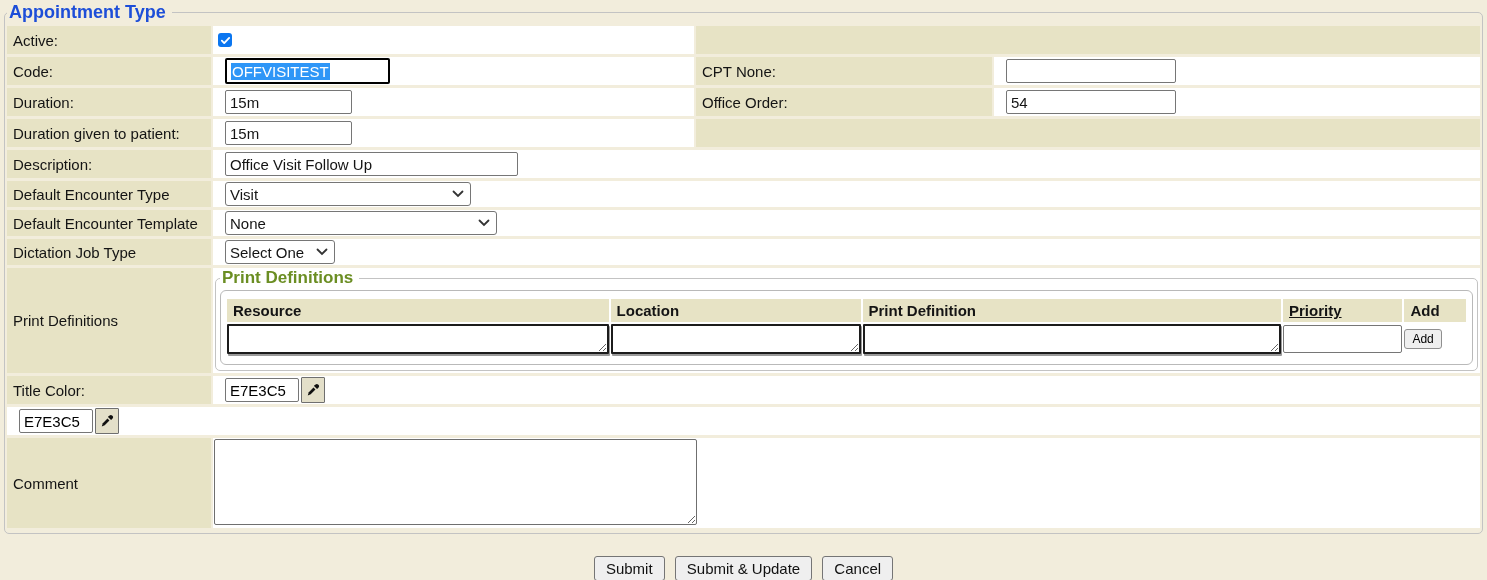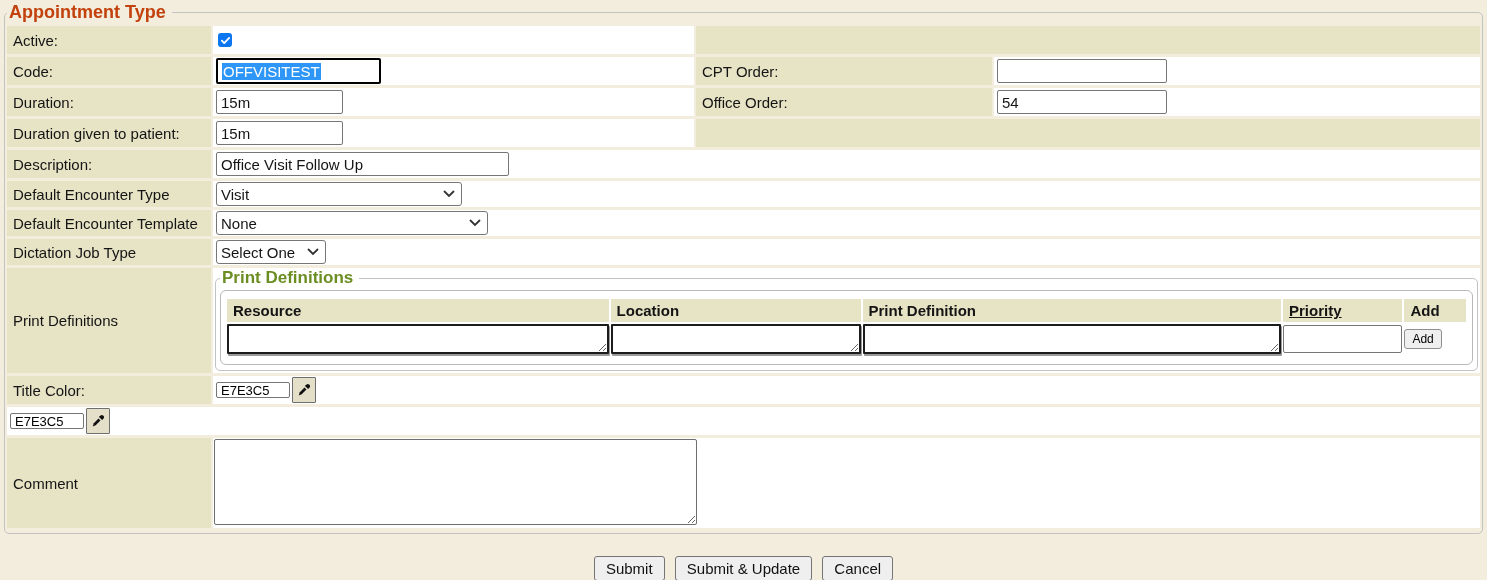--- a/index.html
+++ b/index.html
@@ -10,21 +10,21 @@
     font-size: 15px; color: #141414;
     overflow: hidden;
   }
   fieldset.main {
     margin: 2px 4px 0 4px;
     border: 1px solid #c3c3c3;
     border-radius: 5px;
     padding: 3px 2px 5px 2px;
   }
   fieldset.main > legend {
-    font-size: 18px; font-weight: bold; color: #c2410c;
+    font-size: 18px; font-weight: bold; color: #1d4ed8;
     padding: 0 6px 0 2px; margin-left: 0;
   }
   .form-table { display: flex; flex-direction: column; gap: 3px; }
   .row { display: flex; gap: 2px; }
   .cell { padding: 3px 6px; }
   .label-cell {
     width: 204px; flex: 0 0 204px;
     background: #E7E3C5;
     display: flex; align-items: center;
   }
@@ -102,43 +102,43 @@
     border: 1px solid #767676; border-radius: 2px;
     font-family: "Liberation Sans", sans-serif; font-size: 15px; padding: 1px 4px;
   }
   button.small {
     font-family: "Liberation Sans", sans-serif; font-size: 12px;
     background: #efefef; border: 1px solid #8f8f8f; border-radius: 3px;
     padding: 2px 7px; margin-top: 5px; cursor: pointer;
   }
   
   input.colorval {
-    width: 74px; height: 16px;
+    width: 74px; height: 24px;
     border: 1px solid #767676; border-radius: 2px;
-    font-family: "Liberation Sans", sans-serif; font-size: 13px; padding: 1px 4px;
+    font-family: "Liberation Sans", sans-serif; font-size: 15px; padding: 1px 4px;
   }
   button.dropper {
     width: 24px; height: 26px; margin-left: 2px;
     background: #E3DFC9; border: 1px solid #6f6f6f; border-radius: 1px;
     display: inline-flex; align-items: center; justify-content: center;
     cursor: pointer; padding: 0;
   }
   textarea.comment {
     width: 483px; height: 86px; margin: 1px 0 1px 1px;
     border: 1px solid #6f6f6f; border-radius: 2px;
     font-family: "Liberation Sans", sans-serif; font-size: 15px; padding: 2px 4px;
     resize: both;
   }
   .button-bar { text-align: center; margin-top: 22px; }
   button.std {
     font-family: "Liberation Sans", sans-serif; font-size: 15px;
     background: #efefef; border: 1px solid #757575; border-radius: 3px;
     padding: 3px 11px; margin: 0 3px; color: #111; cursor: pointer;
   }
-  .ml3 { margin-left: 3px; }
+  .ml3 { margin-left: 12px; }
 </style>
 </head>
 <body>
 
 <fieldset class="main">
   <legend>Appointment Type</legend>
 
   <div class="form-table">
 
     <div class="row r28">
@@ -153,21 +153,21 @@
       <div class="fill-beige"></div>
     </div>
 
     <div class="row r28">
       <div class="cell label-cell">Code:</div>
       <div class="input-cell w-half">
         <div class="fake-input focused ml3" style="width:165px">
           <span class="sel">OFFVISITEST</span>
         </div>
       </div>
-      <div class="cell label-cell right">CPT Order:</div>
+      <div class="cell label-cell right">CPT None:</div>
       <div class="input-cell fill-white">
         <input class="txt ml3" style="width: 170px;" value="">
       </div>
     </div>
 
     <div class="row r28">
       <div class="cell label-cell">Duration:</div>
       <div class="input-cell w-half">
         <input class="txt ml3" style="width: 127px;" value="15m">
       </div>

